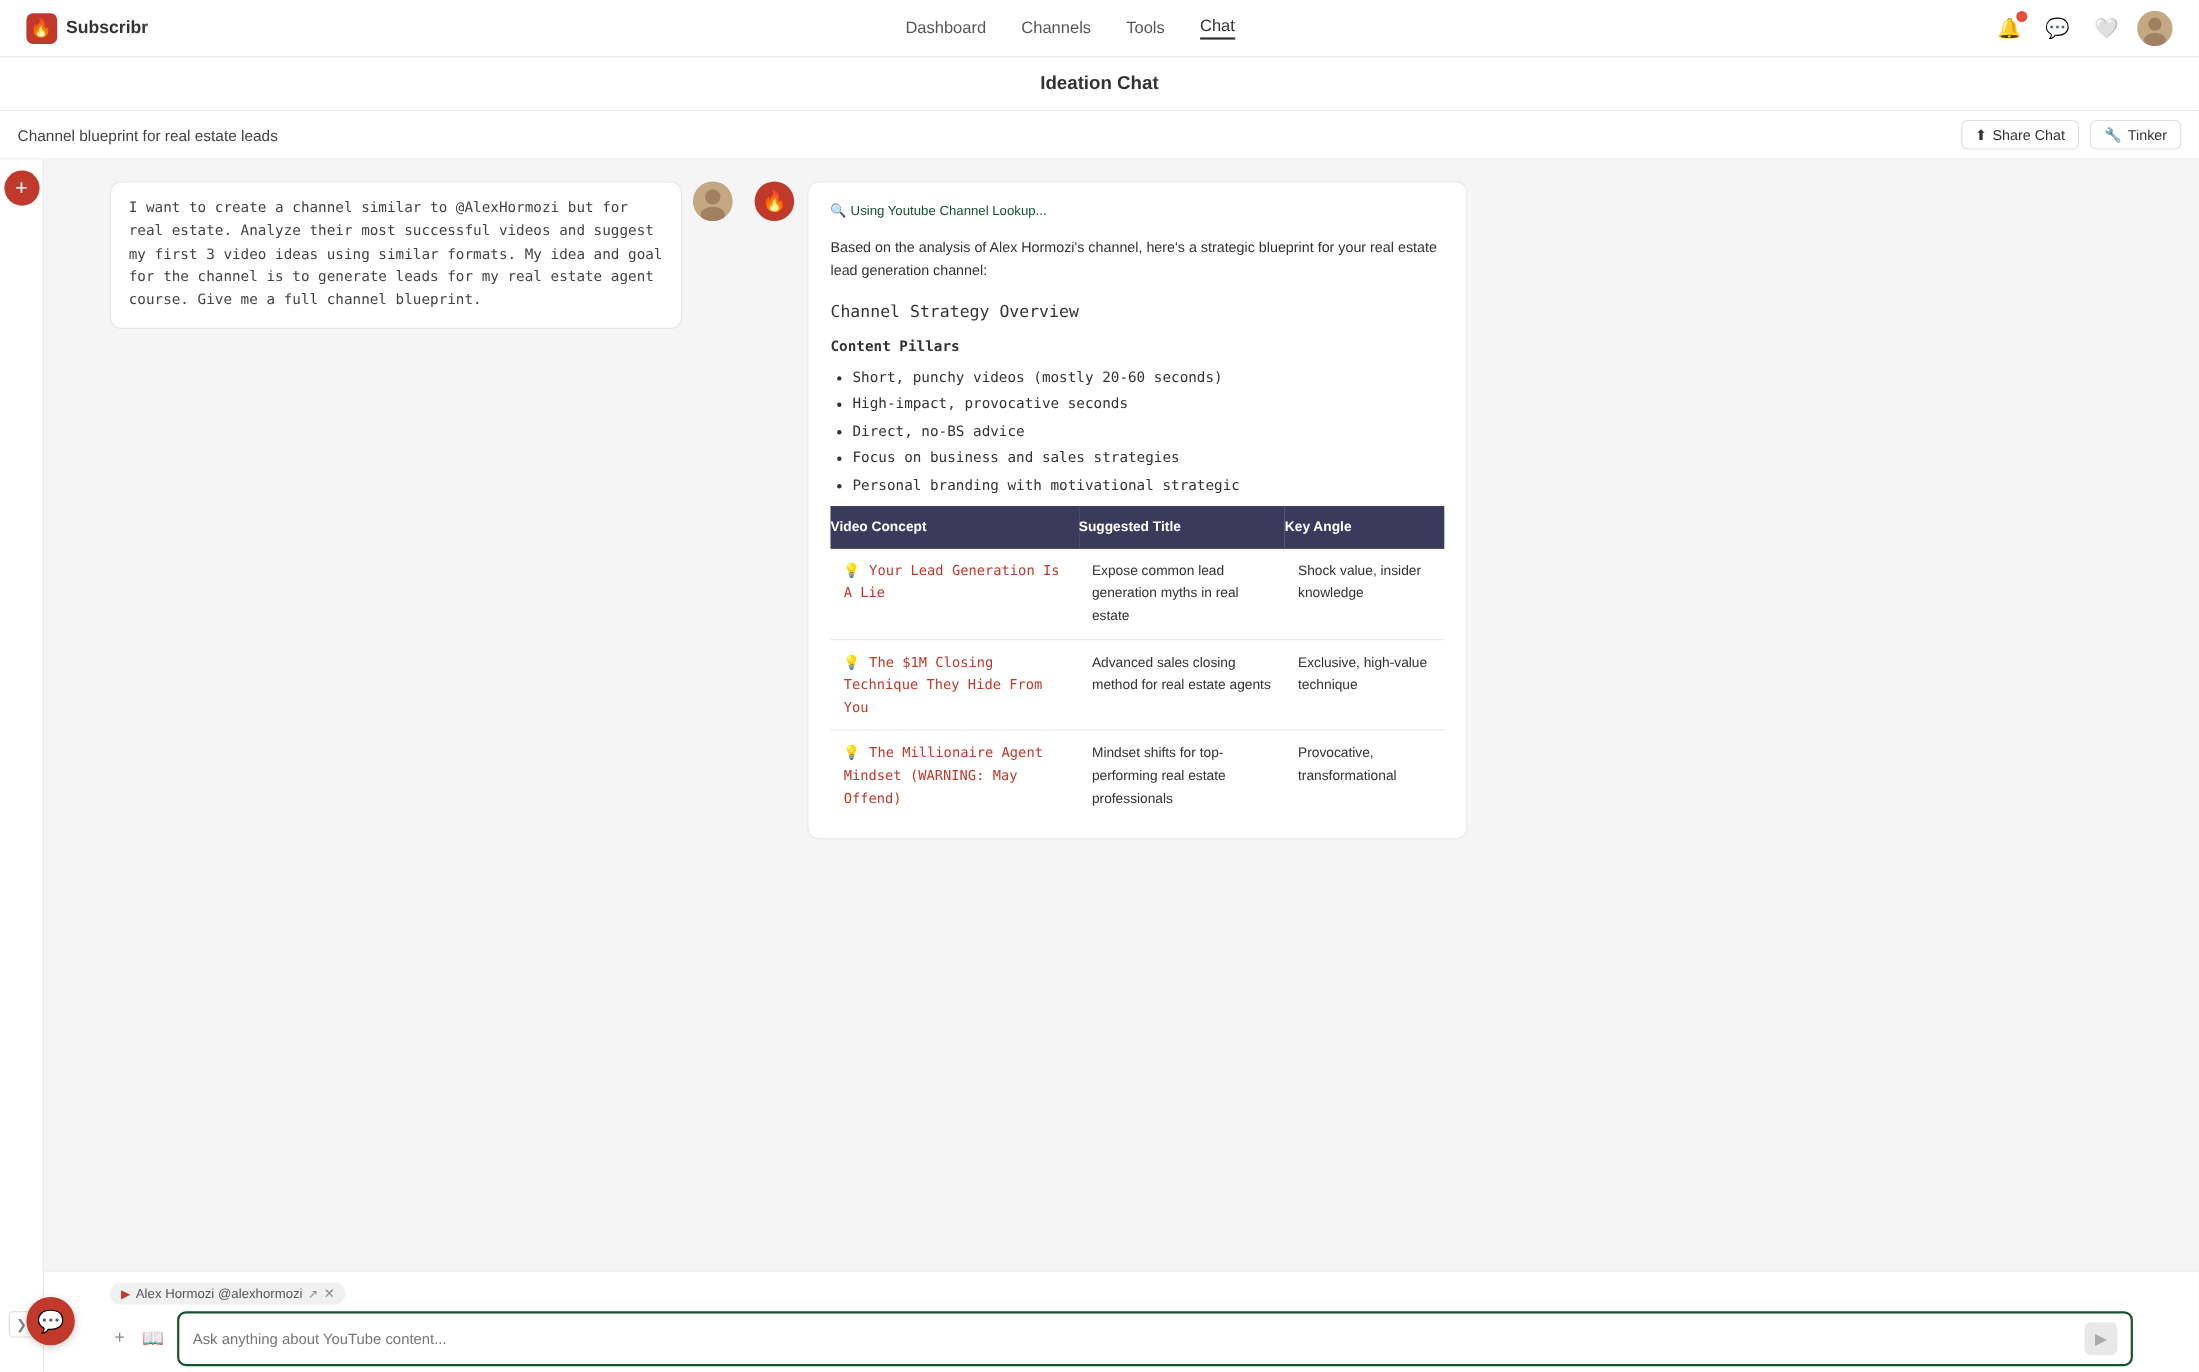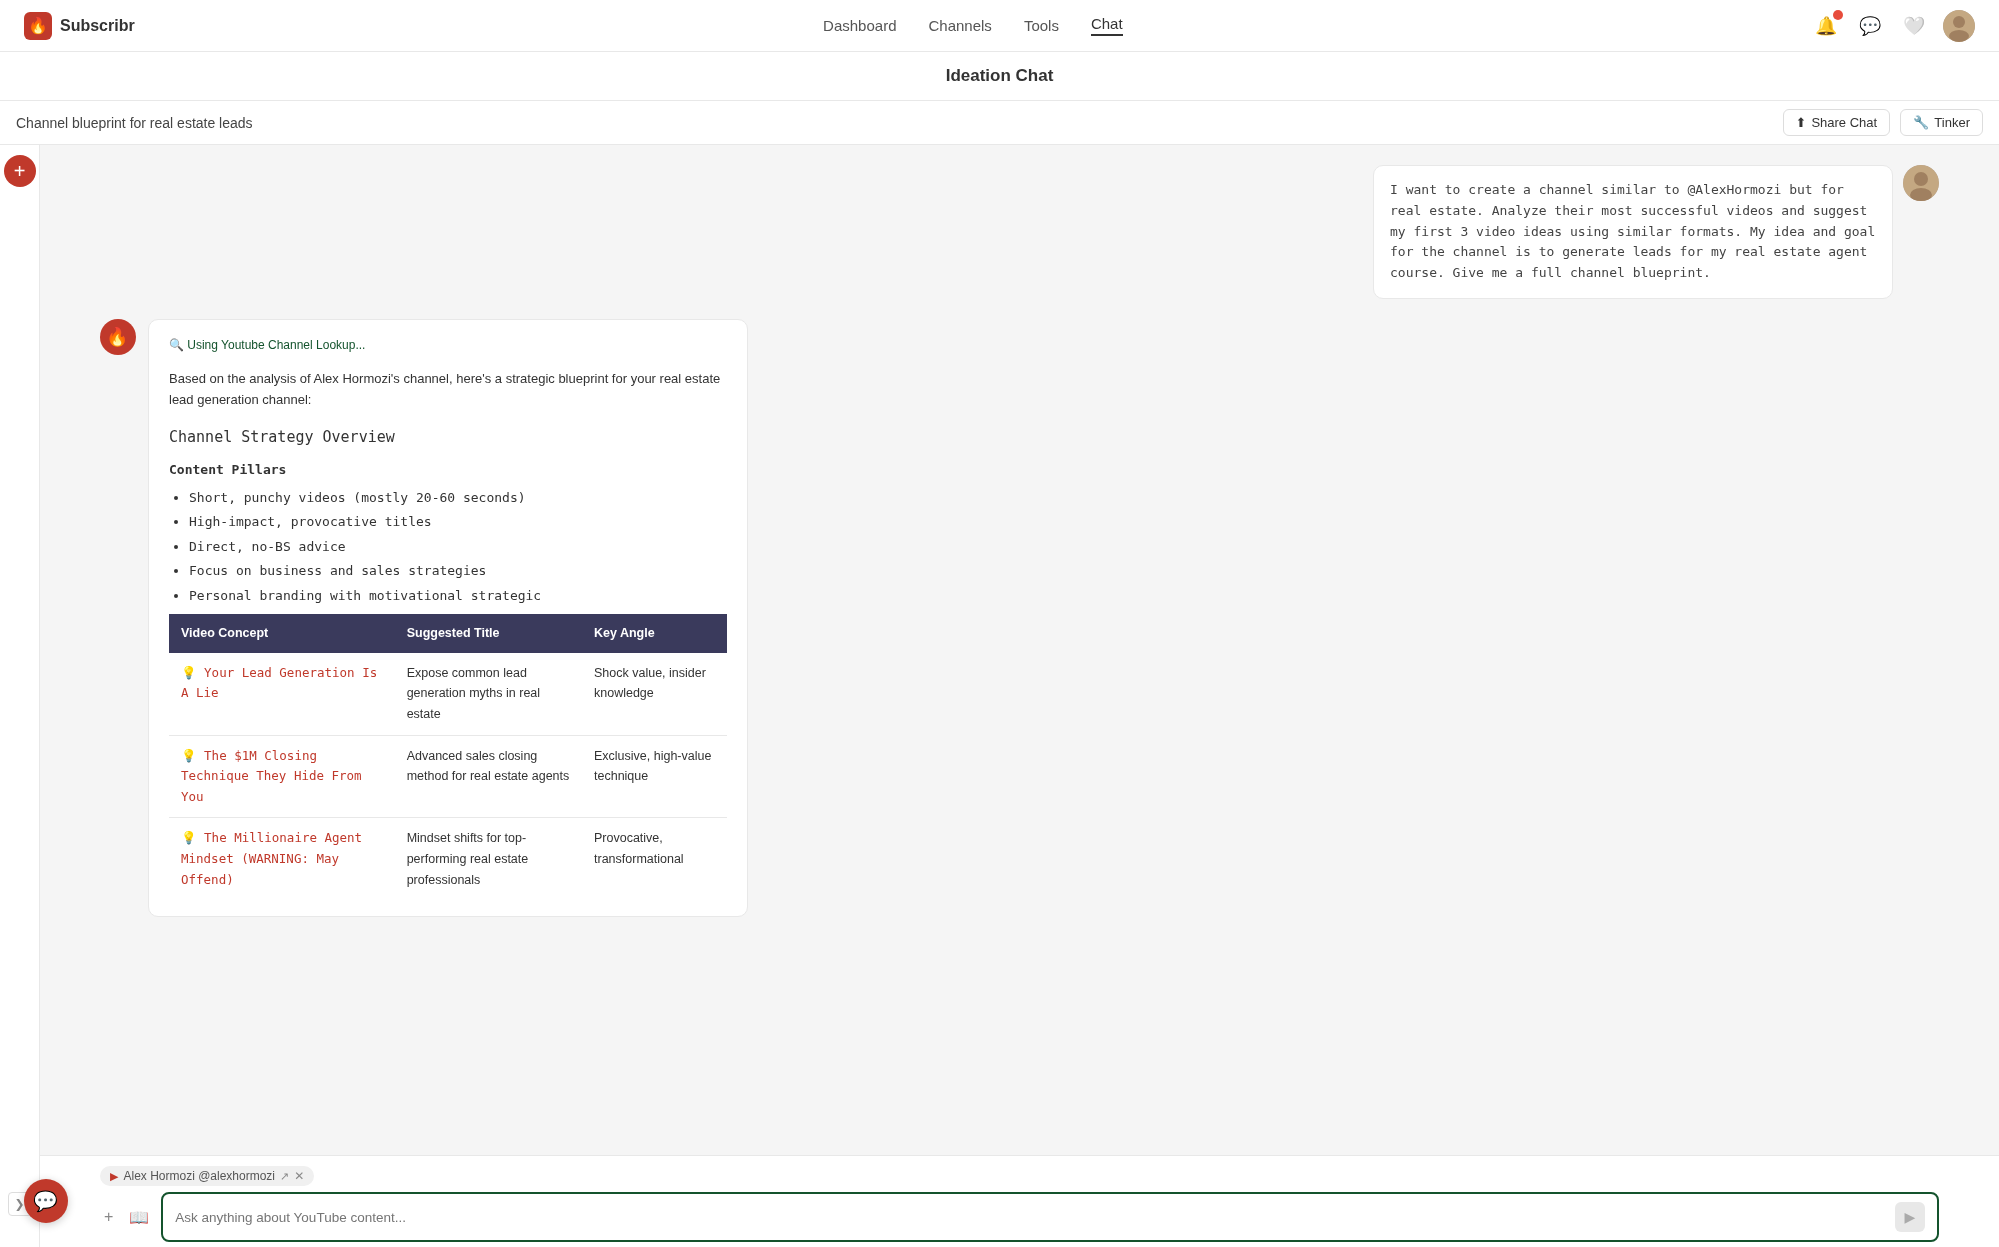--- a/index.html
+++ b/index.html
@@ -55,21 +55,21 @@
       cursor: pointer; margin-bottom: 12px;
     }
     .collapse-btn {
       width: 24px; height: 24px; border: 1px solid #ddd; border-radius: 4px;
       display: flex; align-items: center; justify-content: center; cursor: pointer;
       font-size: 12px; color: #888; margin-top: auto; margin-bottom: 20px;
     }
 
     
     .chat-area { flex: 1; display: flex; flex-direction: column; overflow: hidden; background: #f5f5f5; }
-    .chat-messages { flex: 1; overflow-y: auto; padding: 20px 60px 10px; display: flex; flex-direction: column; gap: 20px; }
+    .chat-messages { flex: 1; overflow-y: auto; padding: 20px 60px 10px; display: flex; flex-direction: row; gap: 20px; }
 
     
     .user-message { display: flex; justify-content: flex-end; align-items: flex-start; gap: 10px; }
     .user-message .bubble {
       max-width: 520px; background: #fff; border: 1px solid #e8e8e8; border-radius: 10px;
       padding: 14px 16px; font-size: 13px; line-height: 1.6; color: #444; font-family: monospace;
     }
     .user-avatar { width: 36px; height: 36px; border-radius: 50%; background: #b8a99a; flex-shrink: 0; overflow: hidden; }
 
     
@@ -80,21 +80,21 @@
 
     .ai-bubble h2 { font-size: 15px; font-weight: 400; margin: 14px 0 8px; font-family: monospace; }
     .ai-bubble h3 { font-size: 13px; font-weight: 700; margin: 10px 0 6px; font-family: monospace; }
     .ai-bubble p { margin-bottom: 8px; }
     .ai-bubble ul { margin: 4px 0 8px 20px; }
     .ai-bubble ul li { margin-bottom: 3px; font-family: monospace; }
 
     
     .ai-table { width: 100%; border-collapse: collapse; margin-top: 8px; font-size: 12.5px; }
     .ai-table thead tr { background: #3a3a5c; color: #fff; }
-    .ai-table thead th { padding: 9px 12px; text-align: left; font-weight: 600; font-size: 12.5px; }
+    .ai-table thead th { padding: 9px 0; text-align: left; font-weight: 600; font-size: 12.5px; }
     .ai-table tbody tr { border-bottom: 1px solid #e8e8e8; }
     .ai-table tbody tr:last-child { border-bottom: none; }
     .ai-table tbody td { padding: 10px 12px; vertical-align: top; }
     .ai-table tbody td:first-child { color: #c0392b; font-weight: 500; font-family: monospace; }
     .row-link { color: #c0392b; font-weight: 500; }
 
     
     .chat-input-area { background: #fff; border-top: 1px solid #e8e8e8; padding: 10px 60px 14px; }
     .input-source-tag { display: flex; align-items: center; gap: 6px; margin-bottom: 6px; }
     .source-chip { display: flex; align-items: center; gap: 5px; background: #f0f0f0; border-radius: 16px; padding: 3px 10px; font-size: 12px; color: #555; }
@@ -197,21 +197,21 @@
           <div class="ai-tool-use">
             <span>🔍 Using Youtube Channel Lookup...</span>
           </div>
           <p>Based on the analysis of Alex Hormozi's channel, here's a strategic blueprint for your real estate lead generation channel:</p>
 
           <h2>Channel Strategy Overview</h2>
 
           <h3>Content Pillars</h3>
           <ul>
             <li>Short, punchy videos (mostly 20-60 seconds)</li>
-            <li>High-impact, provocative titles</li>
+            <li>High-impact, provocative seconds</li>
             <li>Direct, no-BS advice</li>
             <li>Focus on business and sales strategies</li>
             <li>Personal branding with motivational strategic</li>
           </ul>
 
           <table class="ai-table">
             <thead>
               <tr>
                 <th>Video Concept</th>
                 <th>Suggested Title</th>

